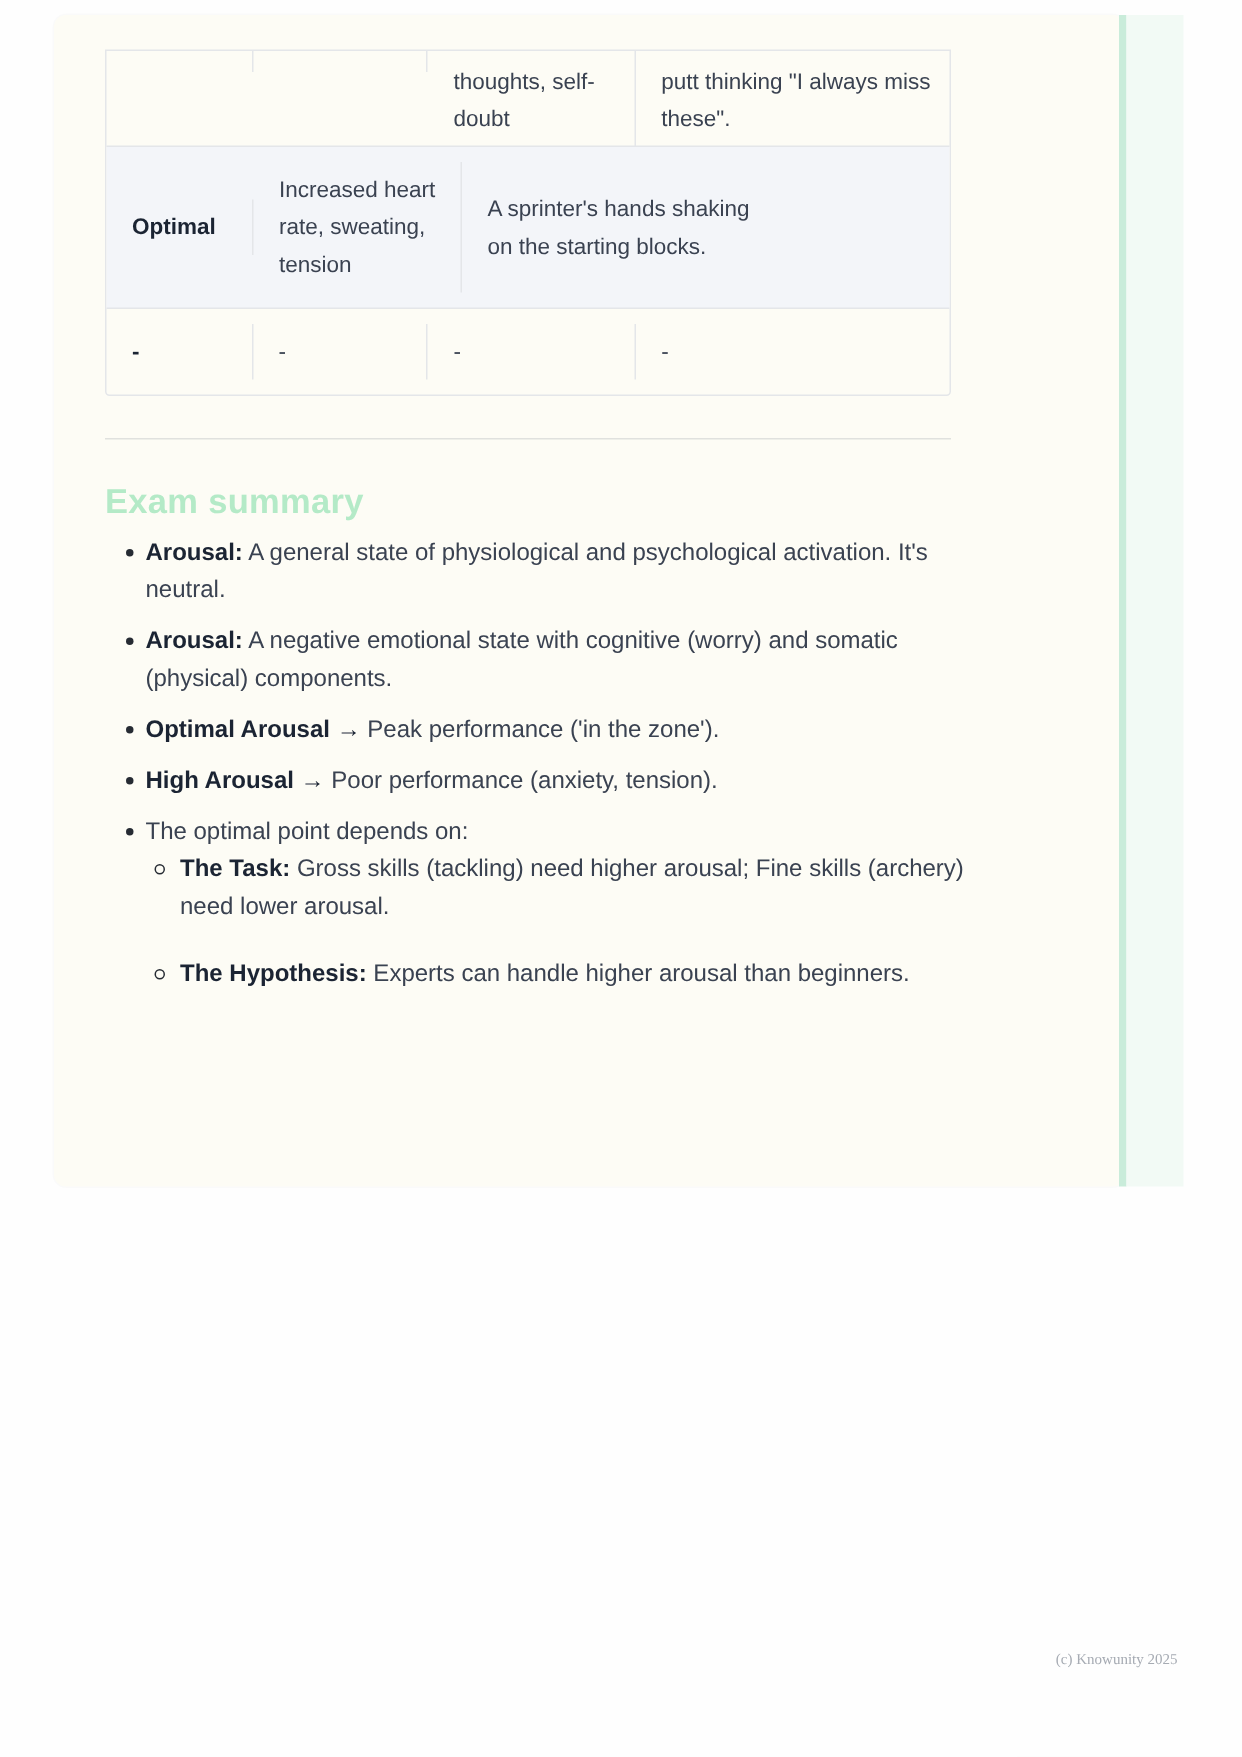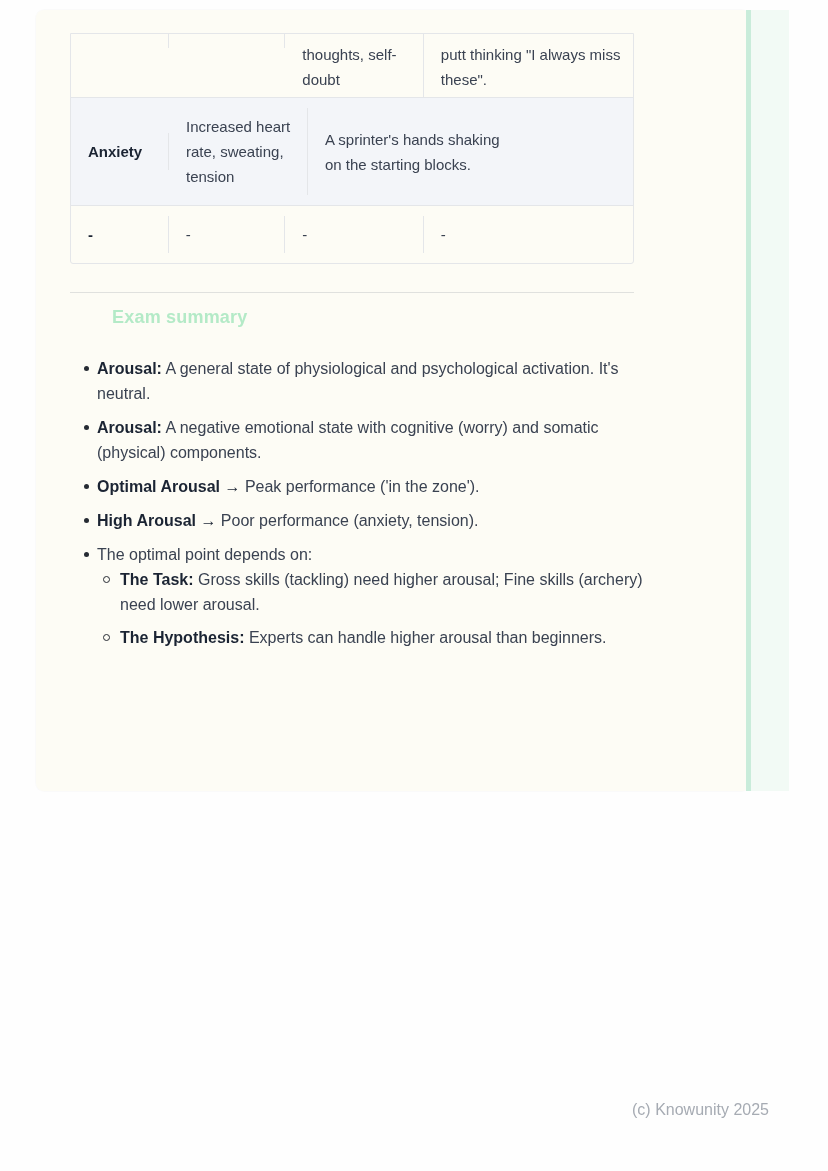--- a/index.html
+++ b/index.html
@@ -39,55 +39,55 @@
   .c0{width:98px;}
   .c1{width:117px;}
   .c2{width:139px;}
   .c3{width:210px;padding-right:10px;}
   .row-a{height:64px;}
   .row-b{height:108px;}
   .row-c{height:57px;}
 
   .divider{position:absolute;left:70px;top:292px;width:564px;height:1px;background:var(--divider);border:none;}
 
-  .section-heading{position:absolute;left:70px;top:307px;font-size:18px;font-weight:700;
-    color:var(--accent-green);letter-spacing:.2px;margin-left:42px;}
+  .section-heading{position:absolute;left:70px;top:321px;font-size:23px;font-weight:700;
+    color:var(--accent-green);letter-spacing:.2px;}
 
   
   .summary-list{position:absolute;left:97px;top:356px;width:558px;list-style:none;
     font-size:16px;line-height:25px;color:var(--text);}
   .summary-list li{position:relative;margin-bottom:9px;}
   .summary-list > li::before{content:"";position:absolute;left:-13px;top:10px;width:5px;height:5px;
     border-radius:50%;background:#262b33;}
   .summary-list strong{font-weight:700;color:var(--text-bold);}
   .sublist{list-style:none;margin-top:0;padding-left:23px;}
-  .sublist li{margin-bottom:8px;}
+  .sublist li{margin-bottom:20px;}
   .sublist li:last-child{margin-bottom:0;}
   .sublist > li::before{content:"";position:absolute;left:-17px;top:9px;width:5px;height:5px;
     border-radius:50%;background:transparent;border:1.5px solid #262b33;}
 
-  .copyright{position:absolute;top:1101px;right:59px;font-size:16px;color:var(--footer-gray);}
+  .copyright{position:absolute;top:1101px;right:43px;font-size:10px;color:var(--footer-gray);font-family:Liberation Serif, serif;}
 </style>
 </head>
 <body>
 
 <div class="stage">
   <div class="page-card"></div>
   <div class="accent-line"></div>
   <div class="side-panel"></div>
 
   <div class="note-table" id="note-table">
       <div class="trow row-a partial">
         <div class="tcell c0"></div>
         <div class="tcell c1"></div>
         <div class="tcell c2">thoughts, self-doubt</div>
         <div class="tcell c3">putt thinking "I always miss these".</div>
       </div>
       <div class="trow row-b shaded">
-        <div class="tcell c0 bold">Anxiety</div>
+        <div class="tcell c0 bold">Optimal</div>
         <div class="tcell c2">Increased heart rate, sweating, tension</div>
         <div class="tcell c3">A sprinter's hands shaking on the starting blocks.</div>
       </div>
       <div class="trow row-c">
         <div class="tcell c0 bold">-</div>
         <div class="tcell c1">-</div>
         <div class="tcell c2">-</div>
         <div class="tcell c3">-</div>
       </div>
     </div>

